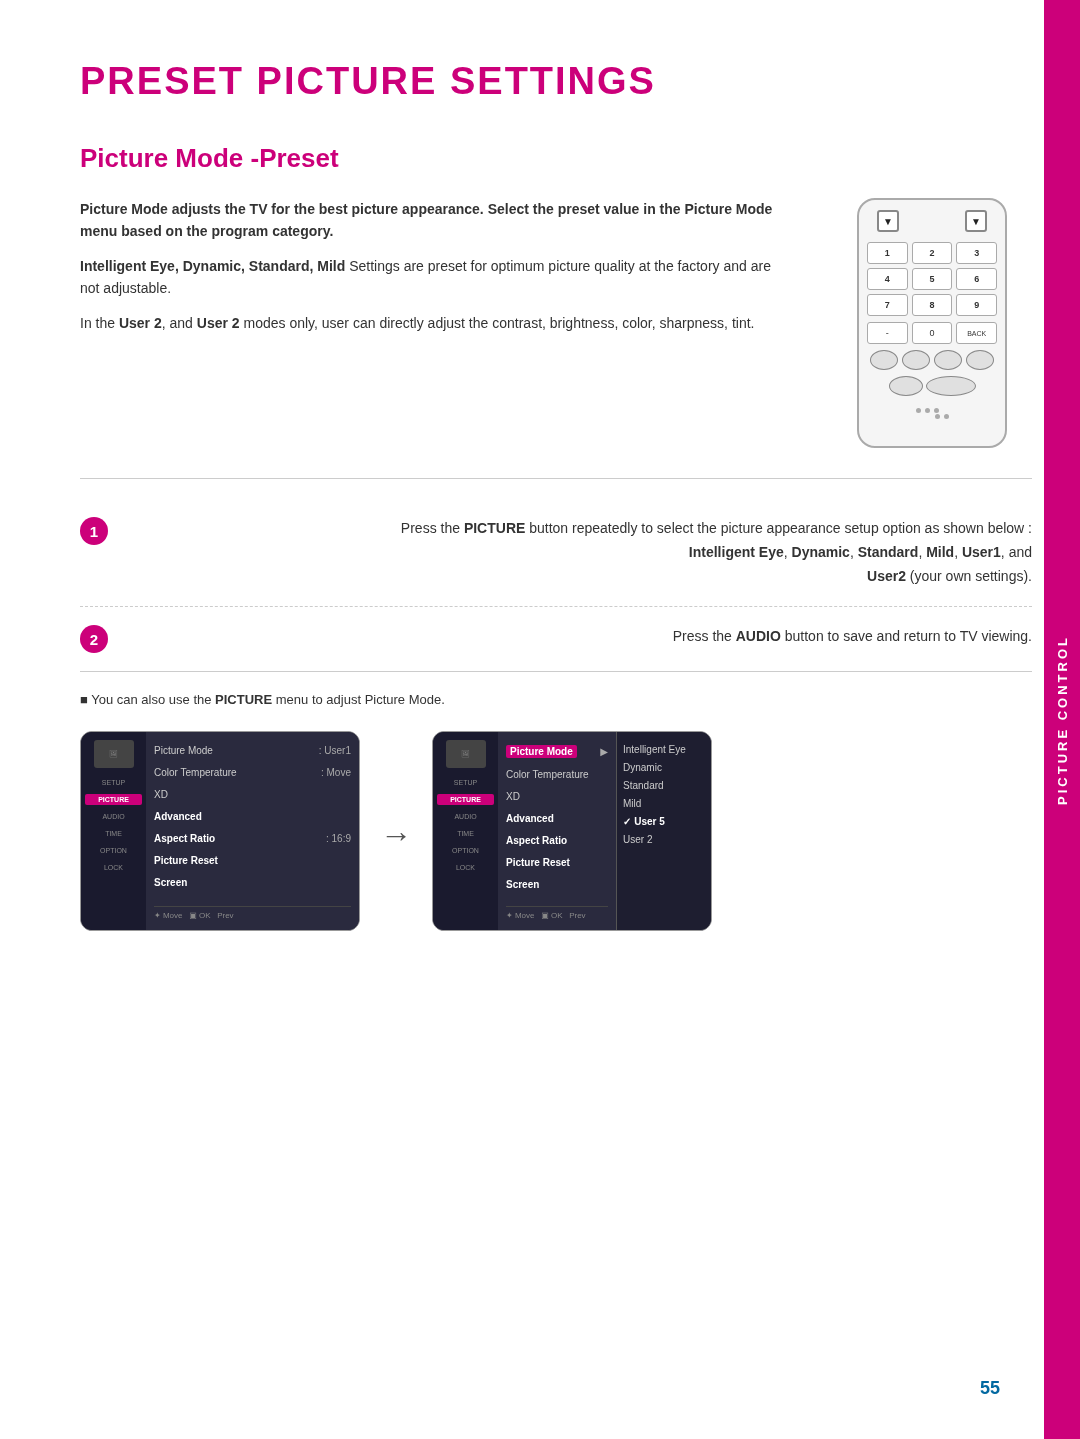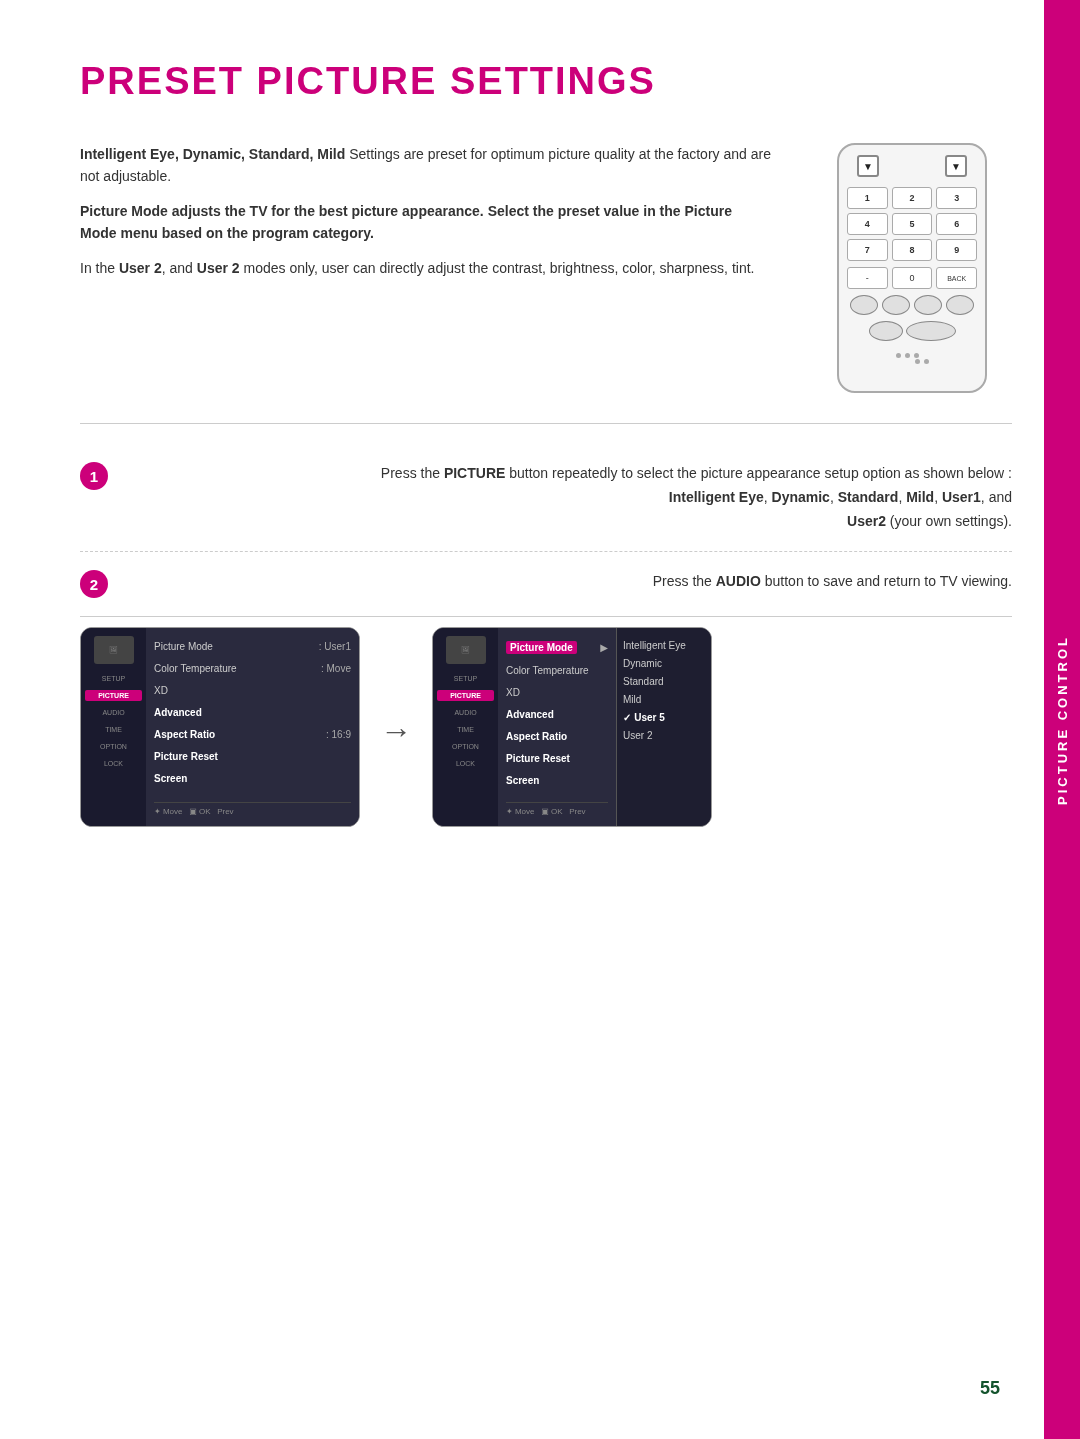--- a/index.html
+++ b/index.html
@@ -6,21 +6,21 @@
     body {
       width: 1080px;
       min-height: 1439px;
       background: #fff;
       font-family: Arial, Helvetica, sans-serif;
       color: #222;
       position: relative;
     }
 
     .page-container {
-      padding: 60px 68px 60px 80px;
+      padding: 60px 48px 60px 80px;
       max-width: 1080px;
     }
 
     .page-title {
       font-size: 38px;
       font-weight: 900;
       color: #cc007a;
       letter-spacing: 2px;
       text-transform: uppercase;
       margin-bottom: 40px;
@@ -344,38 +344,39 @@
       letter-spacing: 3px;
       text-transform: uppercase;
     }
 
     .page-number-area {
       position: absolute;
       bottom: 40px;
       right: 80px;
       font-size: 18px;
       font-weight: bold;
-      color: #14532d;
+      color: #0369a1;
     }
   </style>
 </head>
 <body>
 
 <div class="page-container">
 
   <h1 class="page-title">PRESET PICTURE SETTINGS</h1>
 
+  <h2 class="section-title">Picture Mode -Preset</h2>
 
   <div class="content-area">
     <div class="text-col">
       <p>
-        <strong>Intelligent Eye, Dynamic, Standard, Mild</strong> Settings are preset for optimum picture quality at the factory and are not adjustable.
+        <strong>Picture Mode adjusts the TV for the best picture appearance. Select the preset value in the Picture Mode menu based on the program category.</strong>
       </p>
       <p>
-        <strong>Picture Mode adjusts the TV for the best picture appearance. Select the preset value in the Picture Mode menu based on the program category.</strong>
+        <strong>Intelligent Eye, Dynamic, Standard, Mild</strong> Settings are preset for optimum picture quality at the factory and are not adjustable.
       </p>
       <p>
         In the <strong>User 2</strong>, and <strong>User 2</strong> modes only, user can directly adjust the contrast, brightness, color, sharpness, tint.
       </p>
     </div>
 
     <div class="remote-col">
       <div class="remote-body">
 
         <div class="remote-top-btns">
@@ -437,20 +438,23 @@
     </div>
 
     <div class="step" style="border-bottom: 1.5px solid #ccc;">
       <div class="step-number">2</div>
       <div class="step-text">
         Press the <strong>AUDIO</strong> button to save and return to TV viewing.
       </div>
     </div>
   </div>
 
+  <div class="note">
+    ■ You can also use the <strong>PICTURE</strong> menu to adjust Picture Mode.
+  </div>
 
   <div class="menu-screenshots">
 
     <div class="menu-screen">
 
       <div class="menu-sidebar" style="background:#1a1a2e; width:65px;">
         <div style="width:40px; height:28px; background:#444; border-radius:3px; margin-bottom:4px; display:flex;align-items:center;justify-content:center;">
           <span style="color:#888;font-size:7px;">🖼</span>
         </div>
         <div class="menu-sidebar-item" style="color:#888;font-size:7px;text-transform:uppercase;">SETUP</div>

